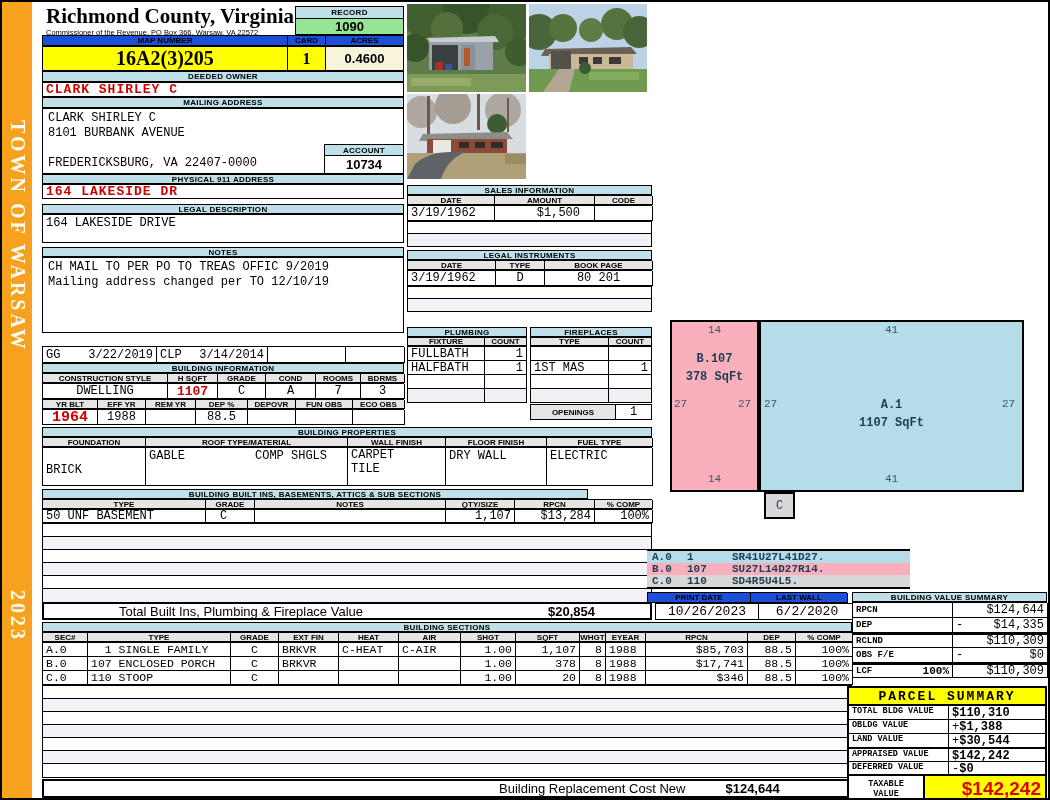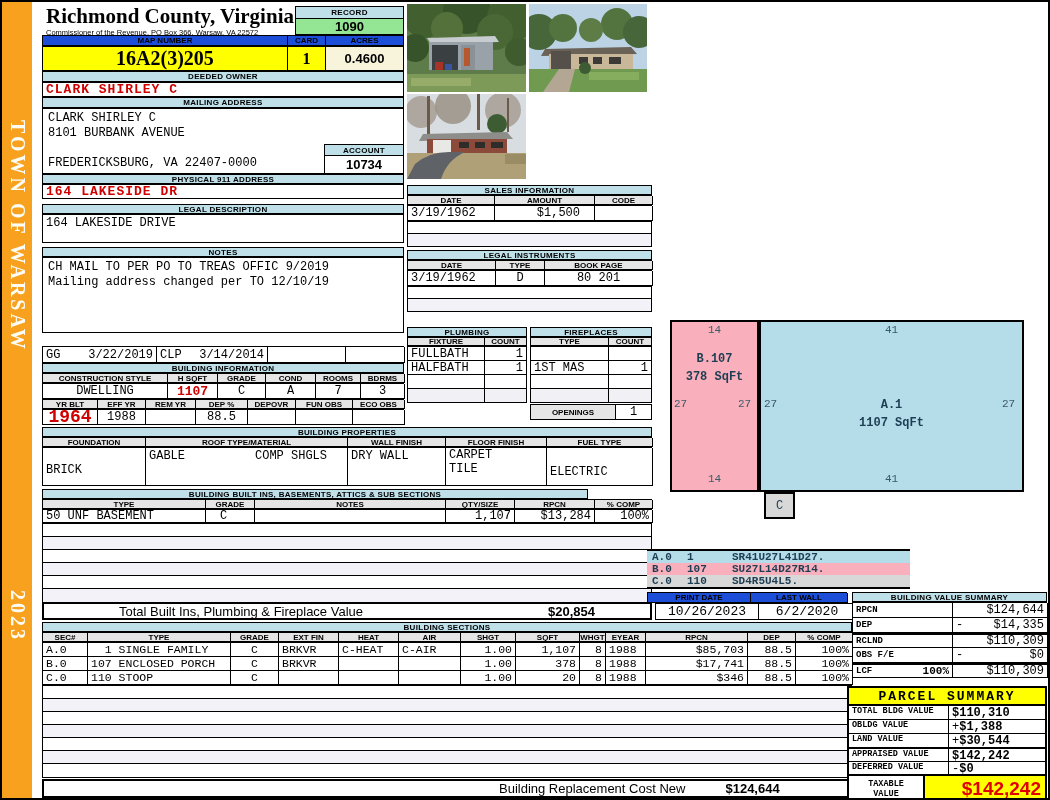--- a/index.html
+++ b/index.html
@@ -119,43 +119,43 @@
   <div class="tbl abs" style="left:40px;top:397px;width:362px;grid-template-columns:55px 48px 50px 52px 48px 57px 52px;height:10px">
     <div class="wh">YR BLT</div>
     <div class="wh">EFF YR</div>
     <div class="wh">REM YR</div>
     <div class="wh">DEP %</div>
     <div class="wh">DEPOVR</div>
     <div class="wh">FUN OBS</div>
     <div class="wh">ECO OBS</div>
   </div>
   <div class="tbl abs" style="left:40px;top:407px;width:362px;grid-template-columns:55px 48px 50px 52px 48px 57px 52px;height:16px">
-    <div class="vc tac red" style="font-size:18px">1964</div>
+    <div class="vc tac red" style="font-size:15px">1964</div>
     <div class="vc tac">1988</div>
     <div class="vc tac"></div>
     <div class="vc tac">88.5</div>
     <div class="vc tac"></div>
     <div class="vc tac"></div>
     <div class="vc tac"></div>
   </div>
 
   <div class="bar abs" style="left:40px;top:425px;width:610px;height:10px">BUILDING PROPERTIES</div>
   <div class="tbl abs" style="left:40px;top:435px;width:610px;grid-template-columns:103px 202px 98px 101px 106px;height:10px">
     <div class="wh">FOUNDATION</div>
     <div class="wh">ROOF TYPE/MATERIAL</div>
     <div class="wh">WALL FINISH</div>
     <div class="wh">FLOOR FINISH</div>
     <div class="wh">FUEL TYPE</div>
   </div>
   <div class="tbl abs" style="left:40px;top:445px;width:610px;grid-template-columns:103px 202px 98px 101px 106px;height:39px">
     <div class="vc" style="align-items:flex-end;padding-bottom:8px">BRICK</div>
     <div class="vc" style="align-items:flex-start;padding-top:1px;justify-content:space-between;padding-right:20px"><span>GABLE</span><span>COMP SHGLS</span></div>
+    <div style="flex-direction:column;align-items:flex-start" class="vc"><span>CARPET</span><span>TILE</span></div>
     <div class="vc" style="align-items:flex-start;padding-top:1px">DRY WALL</div>
-    <div style="flex-direction:column;align-items:flex-start" class="vc"><span>CARPET</span><span>TILE</span></div>
-    <div class="vc" style="align-items:flex-start;padding-top:17px">ELECTRIC</div>
+    <div class="vc" style="align-items:flex-start;padding-top:1px">ELECTRIC</div>
   </div>
 
   <div class="bar abs" style="left:40px;top:487px;width:546px;height:10px">BUILDING BUILT INS, BASEMENTS, ATTICS &amp; SUB SECTIONS</div>
   <div class="tbl abs" style="left:40px;top:497px;width:610px;grid-template-columns:163px 49px 191px 69px 80px 58px;height:10px">
     <div class="wh">TYPE</div>
     <div class="wh">GRADE</div>
     <div class="wh">NOTES</div>
     <div class="wh">QTY/SIZE</div>
     <div class="wh">RPCN</div>
     <div class="wh">% COMP</div>

